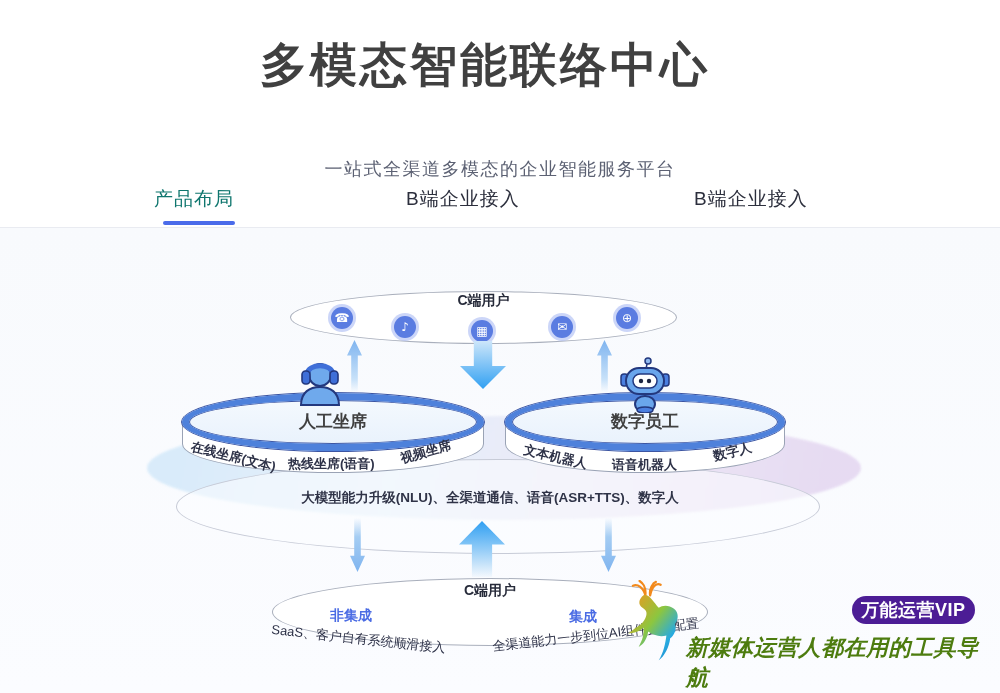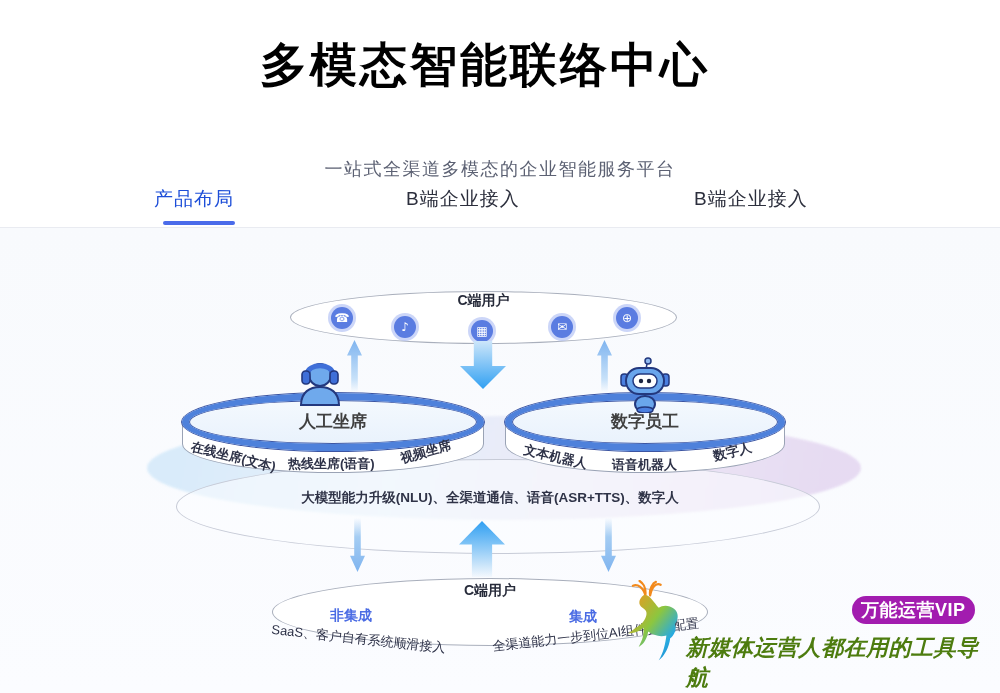--- a/index.html
+++ b/index.html
@@ -2,27 +2,27 @@
 <html><head>
 <meta charset="utf-8">
 <style>
   * { margin:0; padding:0; box-sizing:border-box; }
   html,body { background:#fff; }
   body { font-family:"Liberation Sans","DejaVu Sans",sans-serif; }
   #stage { position:relative; width:1000px; height:693px; background:#ffffff; overflow:hidden; }
 
   
   .page-title { position:absolute; top:34px; left:0; width:970px; text-align:center;
-    font-size:47px; font-weight:700; color:#000000; letter-spacing:3px; }
+    font-size:47px; font-weight:700; color:#404040; letter-spacing:3px; }
   .page-subtitle { position:absolute; top:114px; left:0; width:1000px; text-align:center;
     font-size:18px; color:#5c6173; letter-spacing:1.5px;margin-top:43px; }
 
   
   .tab { position:absolute; top:186px; font-size:19px; color:#2c2f3d; cursor:pointer; letter-spacing:1px; }
-  .tab.active { color:#1d4ed8; }
+  .tab.active { color:#0f766e; }
   #tab-1 { left:154px; } #tab-2 { left:406px; } #tab-3 { left:694px; }
   .tab-underline { position:absolute; top:221px; left:163px; width:72px; height:4px;
     background:#4a6bea; border-radius:2px; }
   .tabs-divider { position:absolute; top:227px; left:0; width:1000px; height:1px; background:#e9ebf1; }
 
   
   .section { position:absolute; top:228px; left:0; width:1000px; height:465px;
     background:linear-gradient(180deg,#f8fafd 0%,#fbfcff 100%); }
 
   .glow-ellipse { position:absolute; left:147px; top:416px; width:714px; height:104px;
@@ -77,21 +77,21 @@
   .rim-label { position:absolute; font-size:13px; font-weight:600; color:#2e3248; white-space:nowrap; z-index:2; }
   .cyl-icon { position:absolute; z-index:2; }
 
   
   .mode-label { position:absolute; font-size:14px; font-weight:700; color:#4b6ce4; z-index:3; white-space:nowrap; }
   .mode-desc { position:absolute; font-size:13px; color:#2e3248; z-index:3; white-space:nowrap; }
 
   
   .watermark { position:absolute; z-index:20; }
   .wm-brand { left:686px; top:572px; font-size:48px; font-weight:900; color:#0c0c0c; letter-spacing:2px; }
-  .wm-badge { left:852px; top:596px; background:#a21caf; color:#fff; font-size:18px; font-weight:700;
+  .wm-badge { left:852px; top:596px; background:#4c1d95; color:#fff; font-size:18px; font-weight:700;
     padding:2px 9px; border-radius:14px; letter-spacing:.5px; }
   .wm-tagline { left:686px; top:633px; font-size:22px; font-weight:700; color:#4d7c0f; letter-spacing:.5px;font-style:italic; }
 </style>
 </head>
 <body>
 
 <div id="stage">
 
   <h1 class="page-title">多模态智能联络中心</h1>
   <div class="page-subtitle">一站式全渠道多模态的企业智能服务平台</div>

